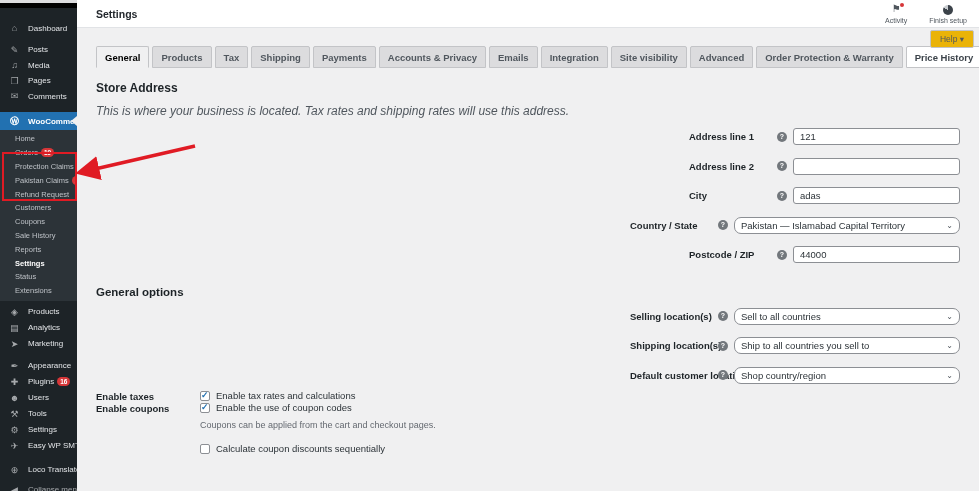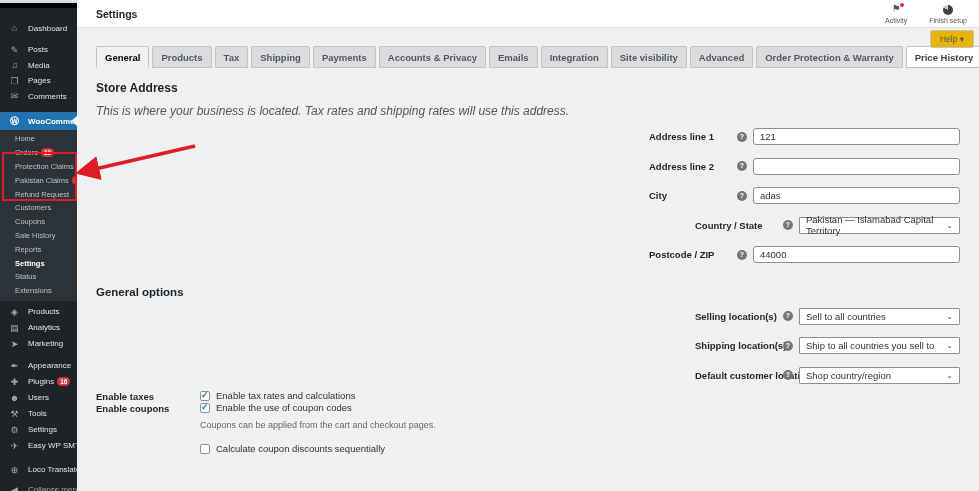--- a/index.html
+++ b/index.html
@@ -55,25 +55,25 @@
   .tab.active{background:#f0f0f1;border-bottom-color:#f0f0f1;color:#000;}
   .tab.highlight{background:#fff;color:#3c434a;}
 
   .sec-h{font-size:12px;font-weight:bold;color:#1d2327;margin-top:13px;}
   .sec-d{font-size:12px;color:#50575e;margin-top:9px;font-style:italic;}
   #rows1{margin-top:4px;}
   .row{display:flex;align-items:center;height:29.5px;justify-content:flex-end;}
   .row-label{flex:none;width:88px;font-size:9.5px;font-weight:bold;color:#1d2327;white-space:nowrap;}
   .help-ic{flex:none;width:10px;height:10px;border-radius:50%;background:#72777c;color:#fff;
       font-size:7px;line-height:10px;text-align:center;font-weight:bold;margin-right:6px;}
-  .tfield{flex:none;width:207px;height:17px;box-sizing:border-box;border:1px solid #8c8f94;
+  .tfield{flex:none;width:167px;height:17px;box-sizing:border-box;border:1px solid #8c8f94;
       border-radius:3px;background:#fff;font-size:9.5px;color:#2c3338;padding:0 6px;
       font-family:inherit;outline:none;}
-  .sfield{flex:none;width:161px;height:17px;box-sizing:border-box;border:1px solid #8c8f94;
-      border-radius:1px;background:#fff;font-size:9.5px;color:#2c3338;padding:0 6px;
+  .sfield{flex:none;width:226px;height:17px;box-sizing:border-box;border:1px solid #8c8f94;
+      border-radius:7px;background:#fff;font-size:9.5px;color:#2c3338;padding:0 6px;
       display:flex;align-items:center;justify-content:space-between;}
   .chev{font-size:8px;color:#50575e;}
 
   .sec-h2{font-size:11.5px;font-weight:bold;color:#1d2327;margin-top:16px;margin-bottom:4px;}
 
   .cg{display:flex;}
   .cg-label{flex:none;width:104px;font-size:9.5px;font-weight:bold;color:#1d2327;padding-top:1px;}
   .cline{display:flex;align-items:center;font-size:9.5px;color:#2c3338;}
   .cline.mt{margin-top:13px;}
   .cbox{flex:none;width:10px;height:10px;box-sizing:border-box;border:1px solid #8c8f94;

